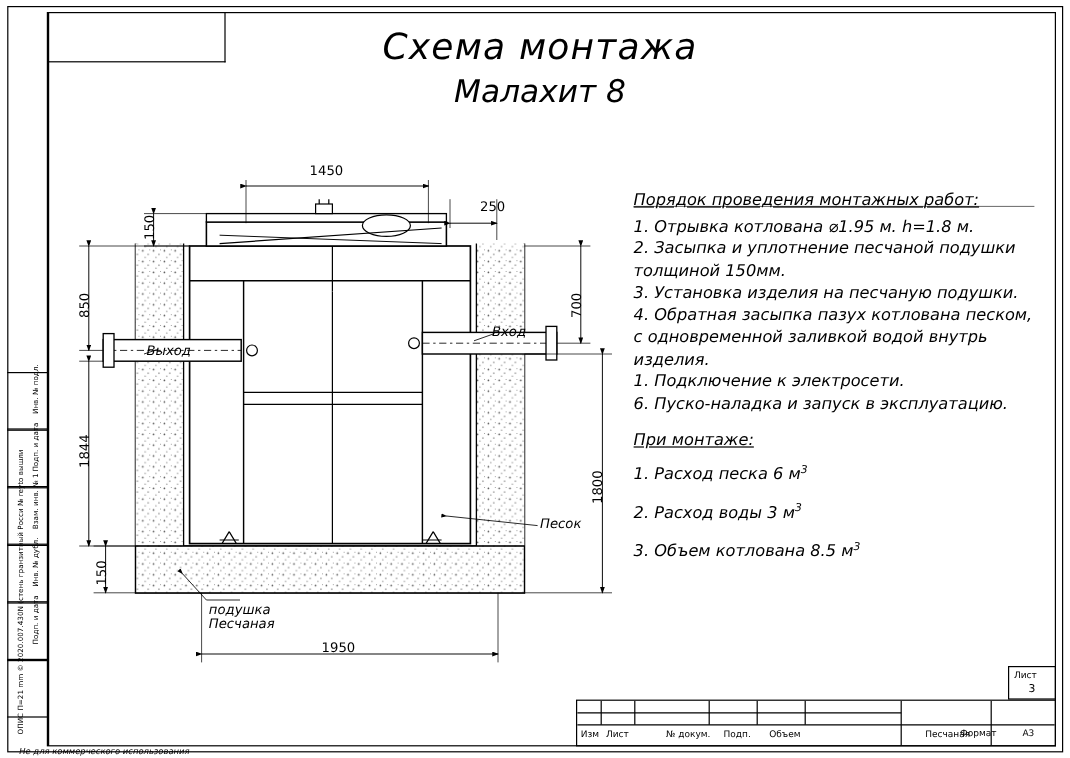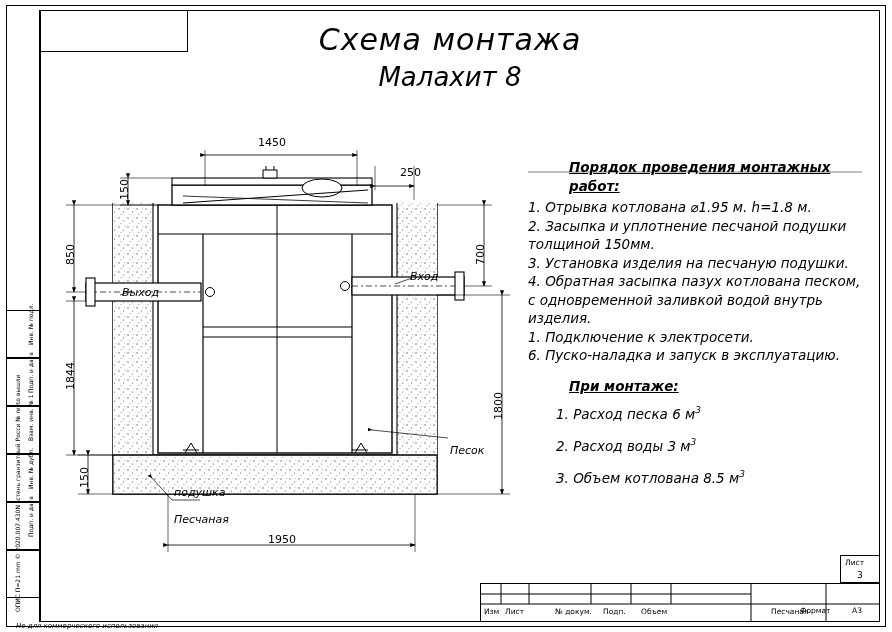--- a/index.html
+++ b/index.html
@@ -85,25 +85,24 @@
   .notes {
     position: absolute;
     left: 528px; top: 158px;
     width: 340px;
     font-style: italic;
     font-size: 13.5px;
     line-height: 18.5px;
     color: #000;
   }
   .notes .hdr {
-    font-weight: bold;
+    font-weight: normal;
     text-decoration: underline;
     margin-bottom: 3px;
     display: block;
-    margin-left: 41px;
   }
   .notes .item { display: block; }
   .notes .gap { height: 12px; display: block; }
   .sup { font-size: 9px; vertical-align: super; }
   .mont-list .item { margin-bottom: 10px; display:block; }
 
   
   .dim {
     position: absolute;
     font-size: 11px;
@@ -297,38 +296,38 @@
   <div class="dimv" style="left:118px; top:200px;">150</div>
   <div class="dimv" style="left:64px; top:265px;">850</div>
   <div class="dimv" style="left:64px; top:390px;">1844</div>
   <div class="dimv" style="left:78px; top:488px;">150</div>
   <div class="dimv" style="left:474px; top:265px;">700</div>
   <div class="dimv" style="left:492px; top:420px;">1800</div>
   <div class="dim" style="left:268px; top:533px;">1950</div>
 
   <div class="lbl" style="left:410px; top:270px;">Вход</div>
   <div class="lbl" style="left:122px; top:286px;">Выход</div>
-  <div class="lbl" style="left:450px; top:444px;">Песок</div>
+  <div class="lbl" style="left:450px; top:430px;">Песок</div>
   <div class="lbl" style="left:174px; top:489px;margin-top:24px;">Песчаная</div>
-  <div class="lbl" style="left:174px; top:486px;">подушка</div>
+  <div class="lbl" style="left:174px; top:502px;">подушка</div>
 
   <div class="notes">
     <span class="hdr">Порядок проведения монтажных работ:</span>
     <span class="item">1. Отрывка котлована ⌀1.95 м. h=1.8 м.</span>
     <span class="item">2. Засыпка и уплотнение песчаной подушки</span>
     <span class="item">    толщиной 150мм.</span>
     <span class="item">3. Установка изделия на песчаную подушки.</span>
     <span class="item">4. Обратная засыпка пазух котлована песком,</span>
     <span class="item">    с одновременной заливкой водой внутрь</span>
     <span class="item">    изделия.</span>
     <span class="item">1. Подключение к электросети.</span>
     <span class="item">6. Пуско-наладка и запуск в эксплуатацию.</span>
     <span class="gap"></span>
     <span class="hdr">При монтаже:</span>
-    <div class="mont-list" style="margin-top:6px;margin-left:28px;">
+    <div class="mont-list" style="margin-top:6px;">
       <span class="item"><span>1. Расход песка 6 м</span><span class="sup">3</span></span>
       <span class="item"><span>2. Расход воды 3 м</span><span class="sup">3</span></span>
       <span class="item"><span>3. Объем котлована 8.5 м</span><span class="sup">3</span></span>
     </div>
   </div>
 
   <div class="tblock">
     <svg width="398" height="37">
 
       <line x1="0" y1="20" x2="270" y2="20" stroke="#000" stroke-width="1"></line>

